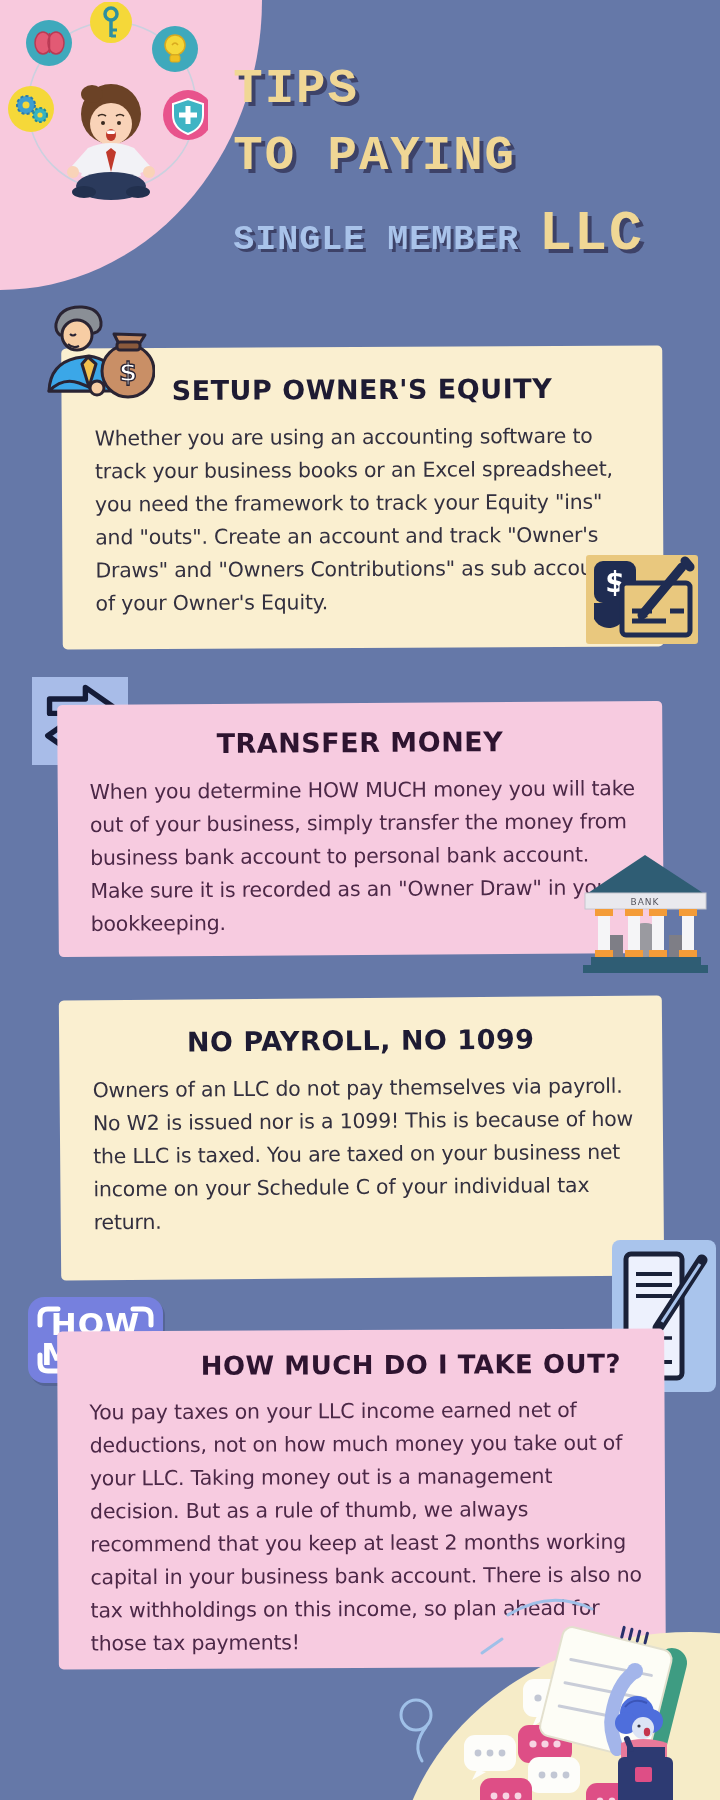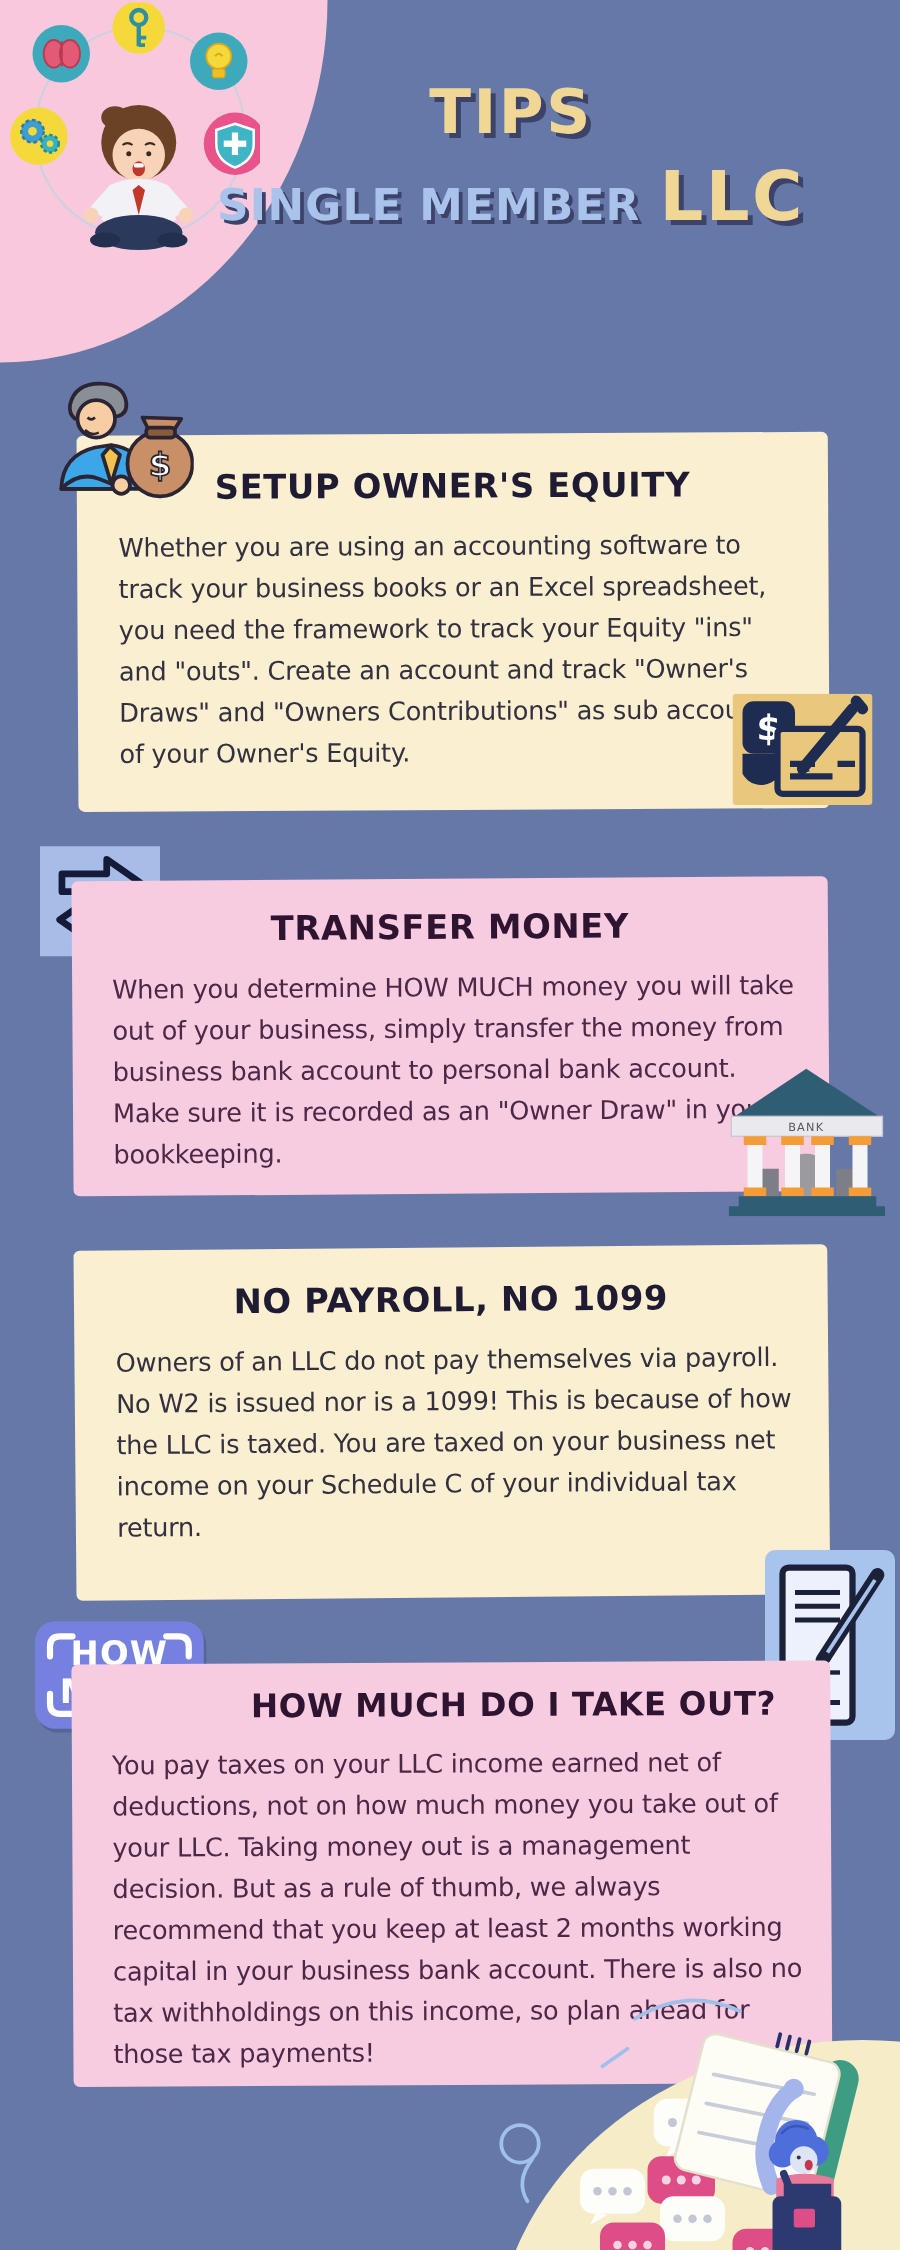--- a/index.html
+++ b/index.html
@@ -8,26 +8,26 @@
     background:#6578A8;overflow:hidden;
     font-family:"DejaVu Sans","Liberation Sans",sans-serif;
   }
   
   .blob{
     position:absolute;left:0;top:0;width:262px;height:290px;
     background:#F8C9DD;border-bottom-right-radius:100% 100%;
   }
   .meditation{position:absolute;left:8px;top:2px;}
   
-  .hero{position:absolute;top:56px;right:76px;text-align:center;}
+  .hero{position:absolute;top:56px;right:76px;text-align:left;font-family:Liberation Mono, monospace;}
   .hero .tline{
     font-size:49px;line-height:67px;font-weight:900;letter-spacing:2px;
     color:#F0D795;text-shadow:4px 4px 0 #3D4268;white-space:nowrap;
   }
-  .hero .subline{margin-top:2px;white-space:nowrap;}
+  .hero .subline{margin-top:13px;white-space:nowrap;}
   .hero .sub-small{
     font-size:35px;font-weight:900;letter-spacing:1px;color:#A9C3EA;
     text-shadow:3px 3px 0 #3D4268;vertical-align:baseline;
   }
   .hero .sub-big{
     font-size:55px;font-weight:900;letter-spacing:2px;color:#F0D795;
     text-shadow:4px 4px 0 #3D4268;vertical-align:baseline;margin-left:10px;
   }
   
   .box{position:absolute;border-radius:5px;}
@@ -62,21 +62,21 @@
     background:#A8BCE8;display:flex;align-items:center;justify-content:center;
   }
   
   .badge{
     position:absolute;left:28px;top:1297px;width:135px;height:86px;
     background:#7680DE;border-radius:16px;color:#fff;
     box-shadow:2px 3px 0 rgba(40,45,90,.25);
   }
   .badge .btext{
     position:absolute;left:0;right:0;top:12px;text-align:center;
-    font-size:27px;line-height:30px;font-weight:900;letter-spacing:1px;
+    font-size:31px;line-height:30px;font-weight:900;letter-spacing:1px;
   }
   .badge svg{position:absolute;left:0;top:0;}
   
   .footer{
     position:absolute;left:52px;top:1718px;
     font-size:31px;font-weight:900;letter-spacing:3px;color:#A6BDE4;
     text-shadow:2px 2px 0 rgba(45,55,95,.35);
   }
 </style>
 </head>
@@ -143,20 +143,21 @@
       <circle cx="141" cy="170" r="6" fill="#F9D3B8"></circle>
       <polygon points="103,146 98,150 103,170 108,150" fill="#C0392B"></polygon>
       <ellipse cx="103" cy="184" rx="35" ry="14" fill="#2B3A5C"></ellipse>
       <ellipse cx="76" cy="190" rx="12" ry="6" fill="#22304E"></ellipse>
       <ellipse cx="130" cy="190" rx="12" ry="6" fill="#22304E"></ellipse>
     </g>
   </svg>
 
   <div class="hero">
     <div class="tline">TIPS</div>
+    <div class="tline">TO PAYING</div>
     <div class="subline">
       <span class="sub-small">SINGLE MEMBER</span>
       <span class="sub-big">LLC</span>
     </div>
   </div>
 
   <section class="box cream" id="box1">
     <h2>SETUP OWNER'S EQUITY</h2>
     <p>Whether you are using an accounting software to track your business books or an Excel spreadsheet, you need the framework to track your Equity "ins" and "outs".  Create an account and track "Owner's Draws" and "Owners Contributions" as sub accounts of your Owner's Equity.</p>
   </section>

